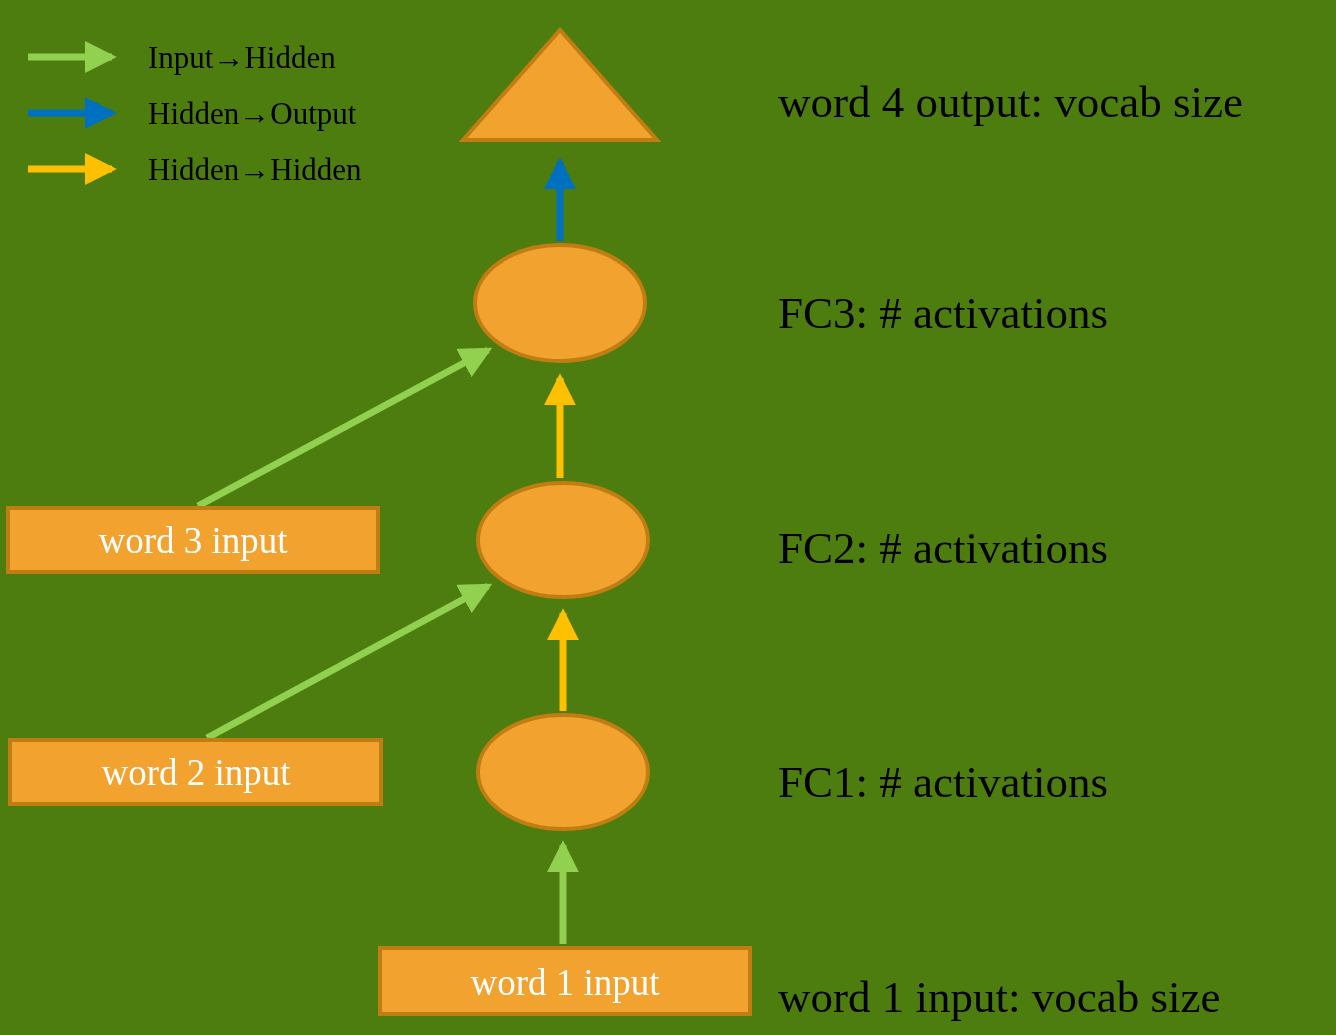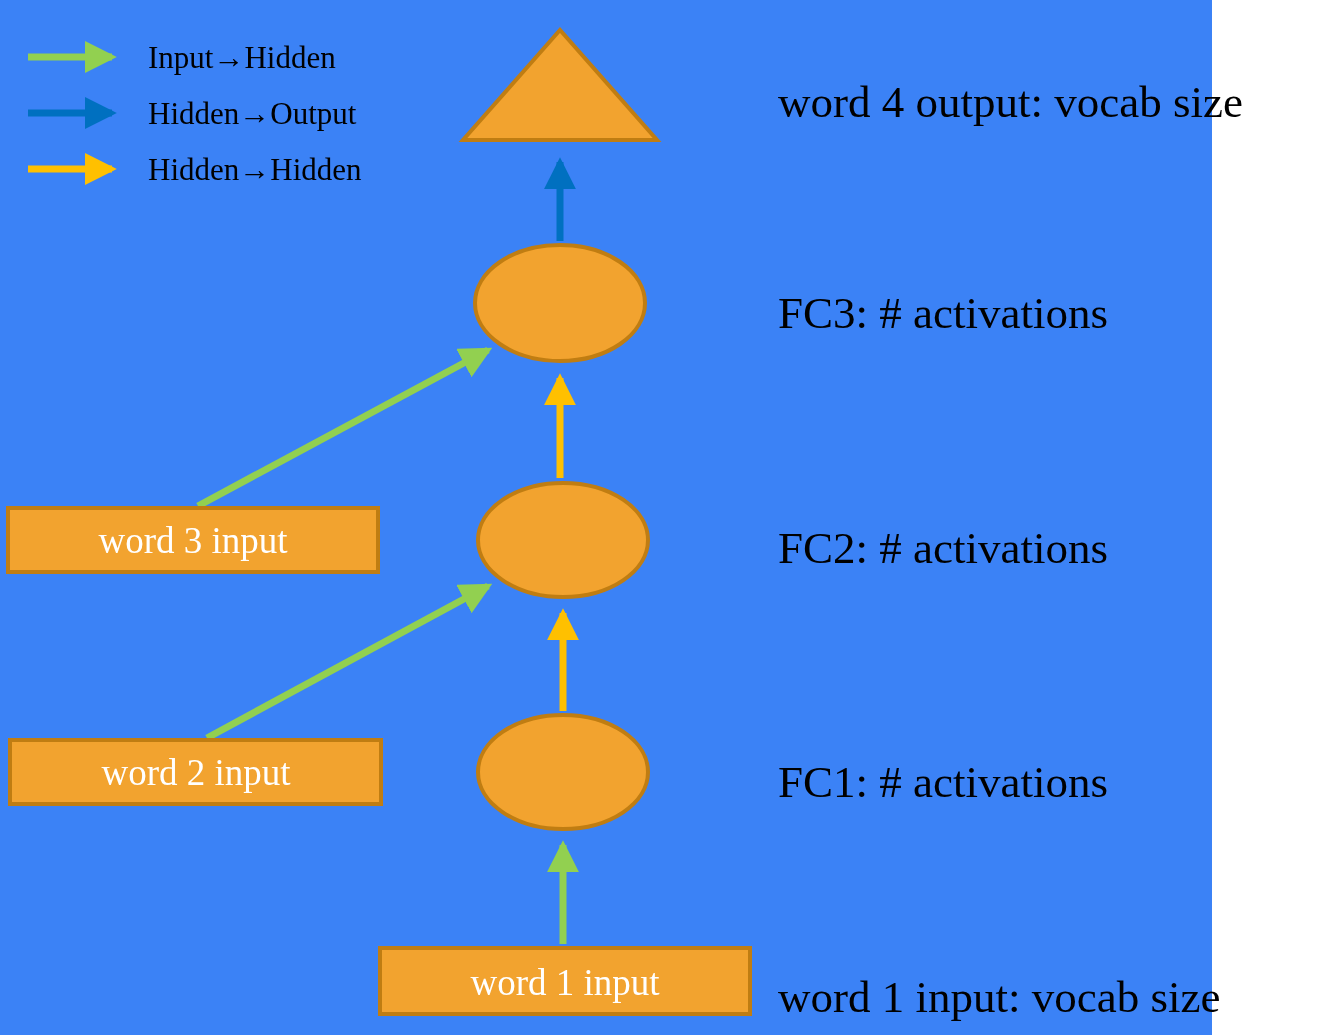--- a/index.html
+++ b/index.html
@@ -1,25 +1,25 @@
 <!DOCTYPE html>
 <html><head>
 <meta charset="utf-8">
 <style>
   html, body {
     margin: 0;
     padding: 0;
     background: #ffffff;
   }
   .canvas-wrap {
-    width: 1212px;
+    width: 1336px;
     height: 1035px;
     position: relative;
     font-family: "Liberation Serif", serif;
-    background: #3b82f6;
+    background: #4d7c0f;
   }
   svg { display: block; }
   .node-shape {
     fill: #F2A32F;
     stroke: #C07D12;
     stroke-width: 4;
   }
   .box-shape {
     fill: #F2A32F;
     stroke: #C07D12;

